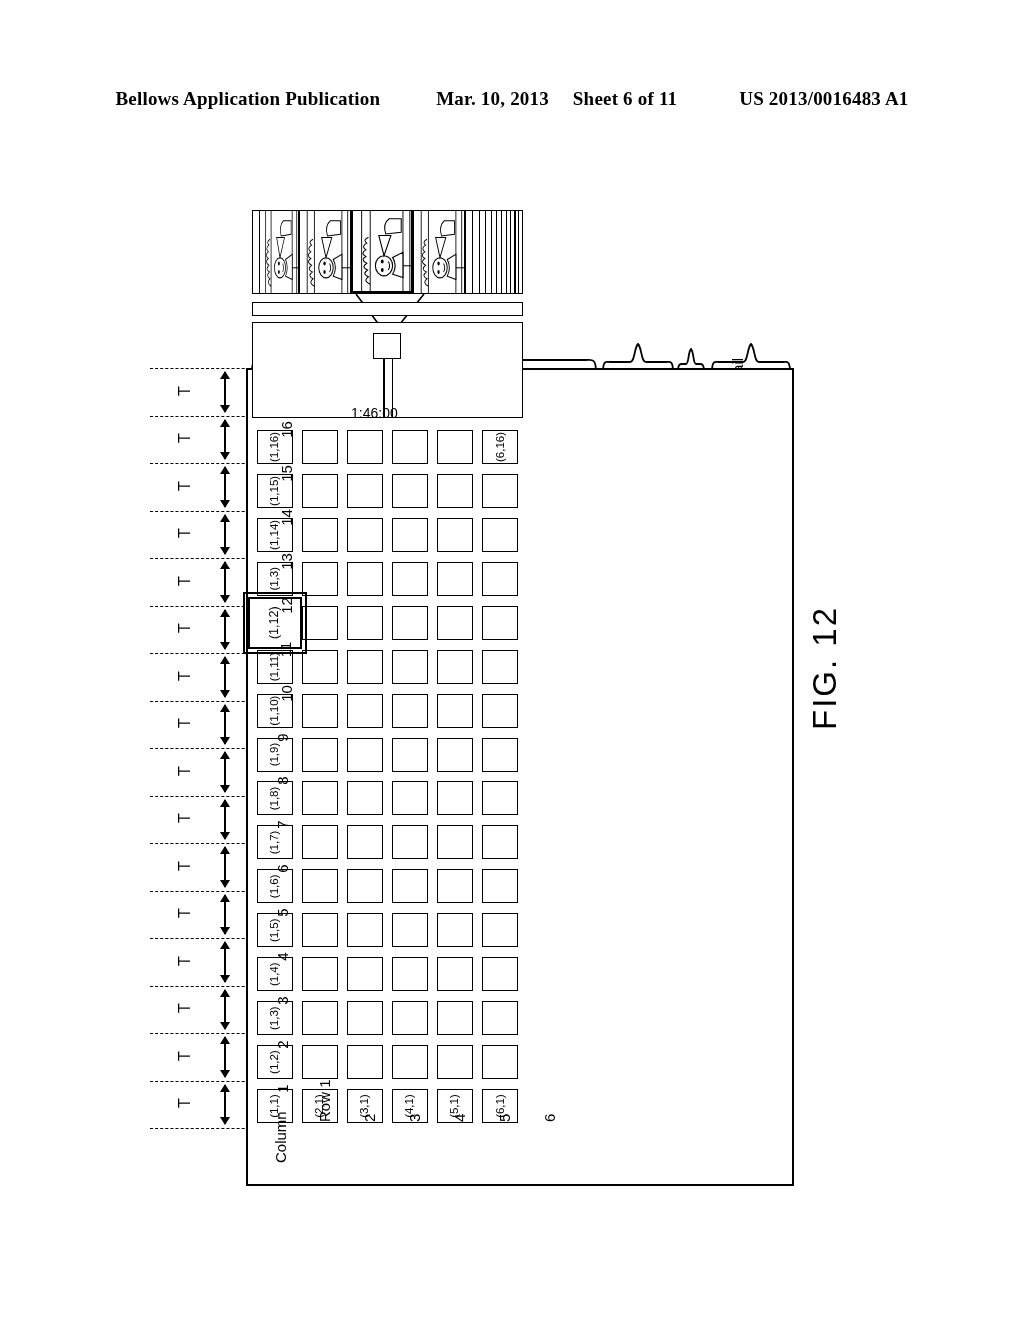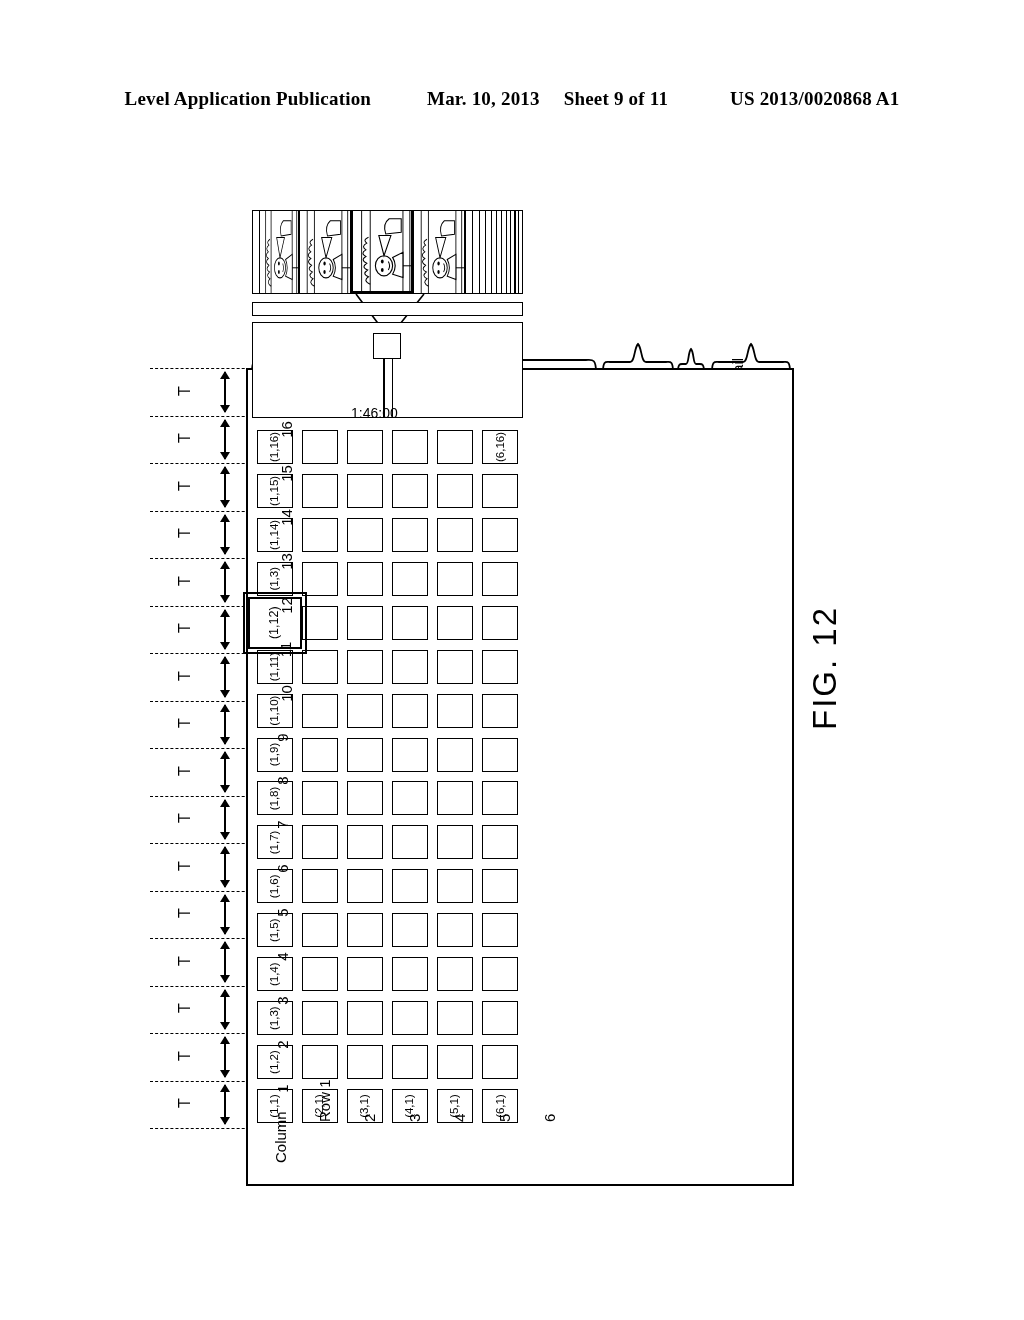--- a/index.html
+++ b/index.html
@@ -313,27 +313,27 @@
     letter-spacing: 2px;
     white-space: nowrap;
     transform: rotate(-90deg);
     transform-origin: left top;
   }
 </style>
 </head>
 <body>
 
 <div id="patent-header">
-  <span>Level Application Publication</span>
+  <span>Bellows Application Publication</span>
   <span class="hdr-gap-a"></span>
   <span>Mar. 10, 2013</span>
   <span class="hdr-gap-b"></span>
-  <span>Sheet 9 of 11</span>
+  <span>Sheet 6 of 11</span>
   <span class="hdr-gap-c"></span>
-  <span>US 2013/0020868 A1</span>
+  <span>US 2013/0016483 A1</span>
 </div>
 
 <div id="figure-root">
 
   <svg class="brace" style="left:246px; top:208px; width:560px; height:36px;">
 
     <path d="M6,34 C6,20 10,22 16,22 L166,22 C174,22 172,8 178,4 C184,8 182,22 190,22 L340,22 C346,22 350,20 350,34" fill="none" stroke="#000" stroke-width="1.8"></path>
 
     <path d="M357,34 C357,22 360,24 364,24 L384,24 C389,24 388,10 392,6 C396,10 395,24 400,24 L420,24 C424,24 427,22 427,34" fill="none" stroke="#000" stroke-width="1.8"></path>
 

